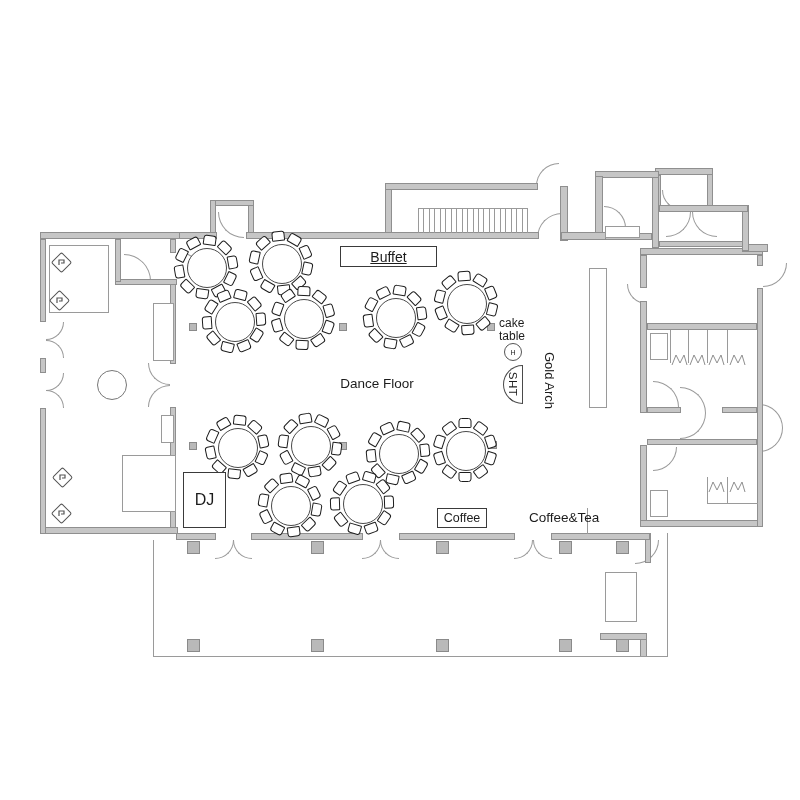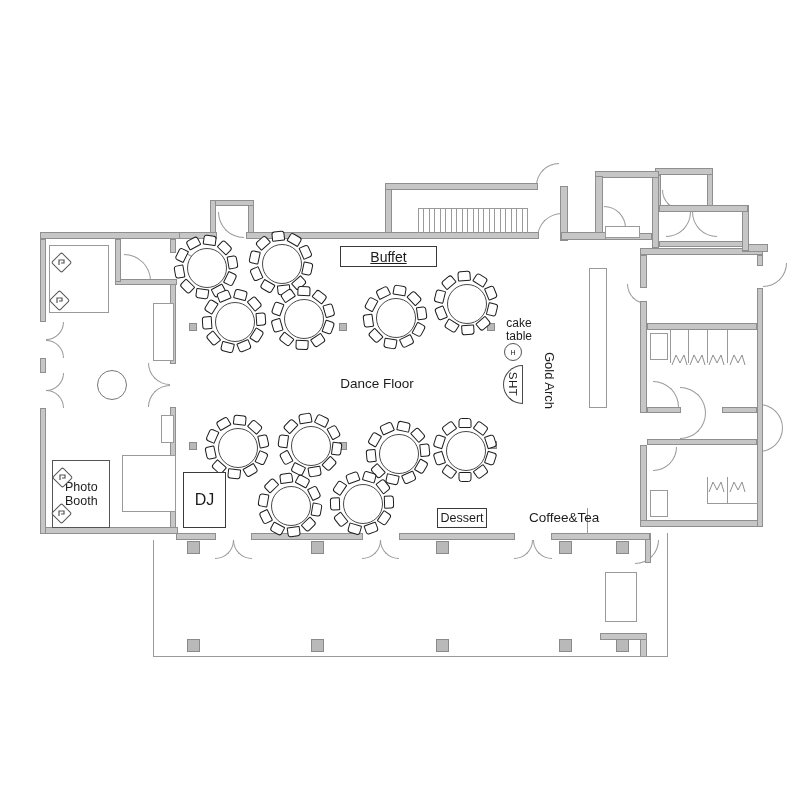--- a/index.html
+++ b/index.html
@@ -11,21 +11,21 @@
   .thinrect{background:#fff;border:1px solid #9a9a9a;}
   .line{background:#9a9a9a;}
   .col{background:#b9b9b9;border:1px solid#8a8a8a;}
   .arc{border:0 solid #9a9a9a;background:transparent;}
   .tablegrp{position:absolute;width:0;height:0;}
   .tcircle{position:absolute;border:1.4px solid #4a4a4a;border-radius:50%;background:#fff;}
   .chair{position:absolute;width:11px;height:8px;background:#fff;border:1.5px solid #1d1d1d;
          border-radius:3px 3px 1px 1px;left:0;top:0;}
   .box{position:absolute;box-sizing:border-box;background:#fff;border:1.3px solid #3a3a3a;
        display:flex;align-items:center;justify-content:center;z-index:10;}
-  .lbl{position:absolute;z-index:11;white-space:pre-line;text-align:center;}
+  .lbl{position:absolute;z-index:11;white-space:pre-line;}
   .rot90{transform:rotate(90deg);}
   .camicon{position:absolute;width:15px;height:15px;border:1.3px solid #555;border-radius:2px;
            transform:rotate(45deg);display:flex;align-items:center;justify-content:center;background:#fff;}
   .circleO{position:absolute;border:1px solid #777;border-radius:50%;background:#fff;box-sizing:border-box;}
   .semi{position:absolute;box-sizing:border-box;border:1.2px solid #4a4a4a;background:#fff;
         border-radius:20px 0 0 20px;}
 </style>
 </head>
 <body>
 
@@ -232,26 +232,23 @@
   <div class="box" style="left:340px;top:246px;width:97px;height:21px;font-size:14px;text-decoration:underline;">
     <span>Buffet</span>
   </div>
 
   <div class="box" style="left:183px;top:472px;width:43px;height:56px;font-size:16px;">
     <span>DJ</span>
   </div>
 
 
   <div class="box" style="left:437px;top:508px;width:50px;height:20px;font-size:12.5px;">
-    <span>Dessert</span>
+    <span>Coffee</span>
   </div>
 
-  <div class="box" style="left:52px;top:460px;width:58px;height:68px;border-color:#555;border-width:1.2px;">
-    <span style="display:block;margin-left:12px;font-size:12.5px;line-height:1.12;text-align:left;">Photo Booth</span>
-  </div>
 
   <div class="lbl" style="left:327px;top:376px;width:100px;text-align:center;font-size:13.5px;">Dance Floor</div>
 
   <div class="lbl" style="left:529px;top:510px;font-size:13.5px;">Coffee&amp;Tea</div>
 
   <div class="lbl" style="left:499px;top:317px;width:40px;font-size:12px;line-height:1.1;">cake table</div>
 
   <div class="lbl rot90" style="left:509px;top:373px;width:80px;height:15px;text-align:center;font-size:13px;">Gold Arch</div>
 
   <div class="semi" style="left:503px;top:365px;width:20px;height:39px;"></div>

